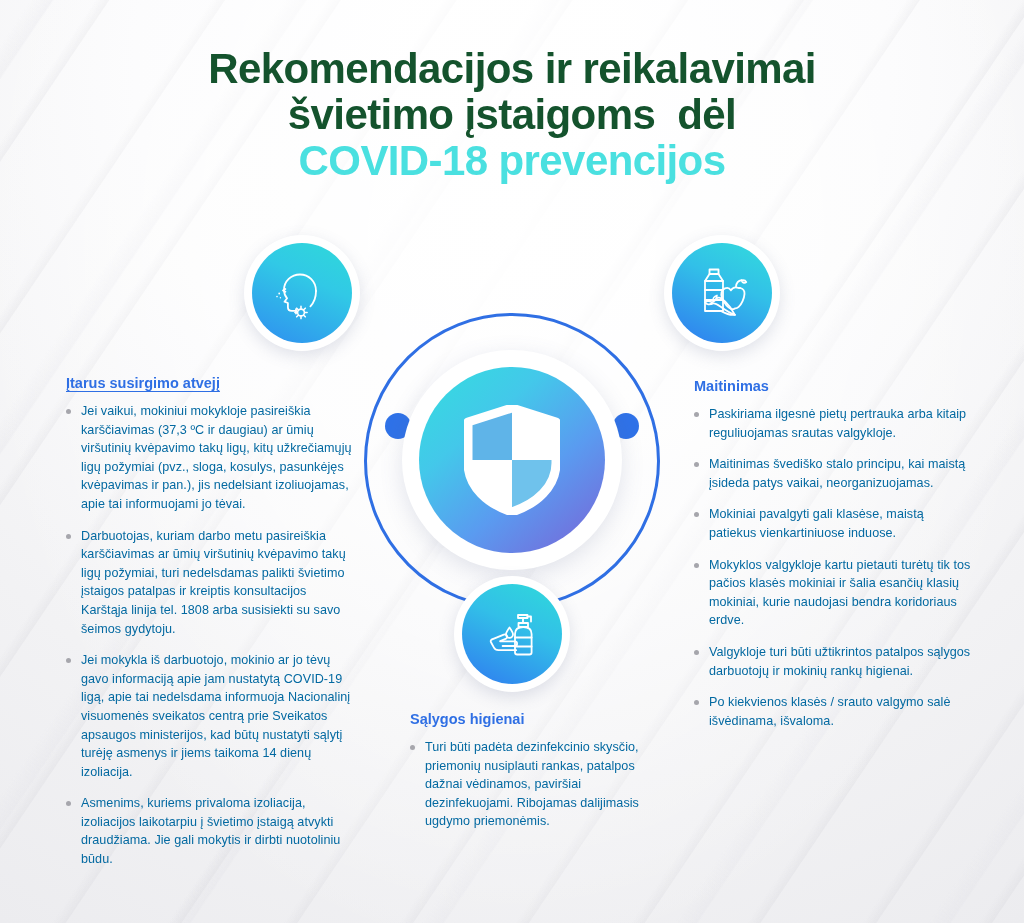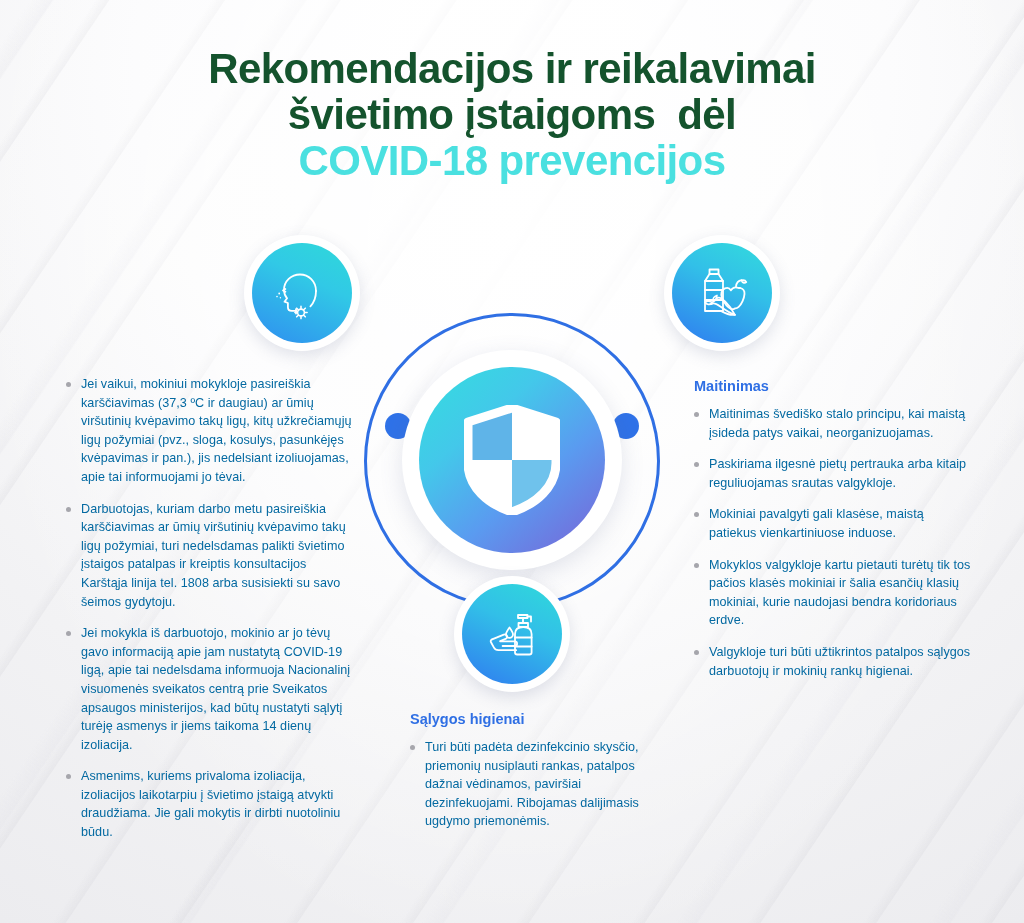--- a/index.html
+++ b/index.html
@@ -290,36 +290,38 @@
 
           <path d="M10 34.3c-1.2.5-1.6 1.9-1 3l2.8 5.1c.9 1.7 2.6 2.8 4.5 2.8h17.9"></path>
           <path d="M10.7 34.2l11.1-4.6c1.3-.5 2.7 0 3.2 1.2.5 1.2-.1 2.6-1.4 3.1l-5.4 2.2"></path>
           <path d="M18.5 36.4h14.2c1.3 0 2.4 1 2.4 2.3s-1.1 2.3-2.4 2.3H20.6"></path>
         </svg>
       </div>
     </div>
   </div>
 
   <div id="col-left">
+    <div class="col-heading underlined">Įtarus susirgimo atvejį</div>
     <ul class="bullets">
       <li>Jei vaikui, mokiniui mokykloje pasireiškia karščiavimas (37,3 ºC ir daugiau) ar ūmių viršutinių kvėpavimo takų ligų, kitų užkrečiamųjų ligų požymiai (pvz., sloga, kosulys, pasunkėjęs kvėpavimas ir pan.), jis nedelsiant izoliuojamas, apie tai informuojami jo tėvai.</li>
       <li>Darbuotojas, kuriam darbo metu pasireiškia karščiavimas ar ūmių viršutinių kvėpavimo takų ligų požymiai, turi nedelsdamas palikti švietimo įstaigos patalpas ir kreiptis konsultacijos Karštąja linija tel. 1808 arba susisiekti su savo šeimos gydytoju.</li>
       <li>Jei mokykla iš darbuotojo, mokinio ar jo tėvų gavo informaciją apie jam nustatytą COVID-19 ligą, apie tai nedelsdama informuoja Nacionalinį visuomenės sveikatos centrą prie Sveikatos apsaugos ministerijos, kad būtų nustatyti sąlytį turėję asmenys ir jiems taikoma 14 dienų izoliacija.</li>
       <li>Asmenims, kuriems privaloma izoliacija, izoliacijos laikotarpiu į švietimo įstaigą atvykti draudžiama. Jie gali mokytis ir dirbti nuotoliniu būdu.</li>
     </ul>
   </div>
 
   <div id="col-right">
     <div class="col-heading">Maitinimas</div>
     <ul class="bullets">
+      <li>Paskiriama ilgesnė pietų pertrauka arba kitaip reguliuojamas srautas valgykloje.</li>
       <li>Maitinimas švediško stalo principu, kai maistą įsideda patys vaikai, neorganizuojamas.</li>
-      <li>Paskiriama ilgesnė pietų pertrauka arba kitaip reguliuojamas srautas valgykloje.</li>
       <li>Mokiniai pavalgyti gali klasėse, maistą patiekus vienkartiniuose induose.</li>
       <li>Mokyklos valgykloje kartu pietauti turėtų tik tos pačios klasės mokiniai ir šalia esančių klasių mokiniai, kurie naudojasi bendra koridoriaus erdve.</li>
       <li>Valgykloje turi būti užtikrintos patalpos sąlygos darbuotojų ir mokinių rankų higienai.</li>
+      <li>Po kiekvienos klasės / srauto valgymo salė išvėdinama, išvaloma.</li>
     </ul>
   </div>
 
   <div id="col-bottom">
     <div class="col-heading">Sąlygos higienai</div>
     <ul class="bullets">
       <li>Turi būti padėta dezinfekcinio skysčio, priemonių nusiplauti rankas, patalpos dažnai vėdinamos, paviršiai dezinfekuojami. Ribojamas dalijimasis ugdymo priemonėmis.</li>
     </ul>
   </div>
 

